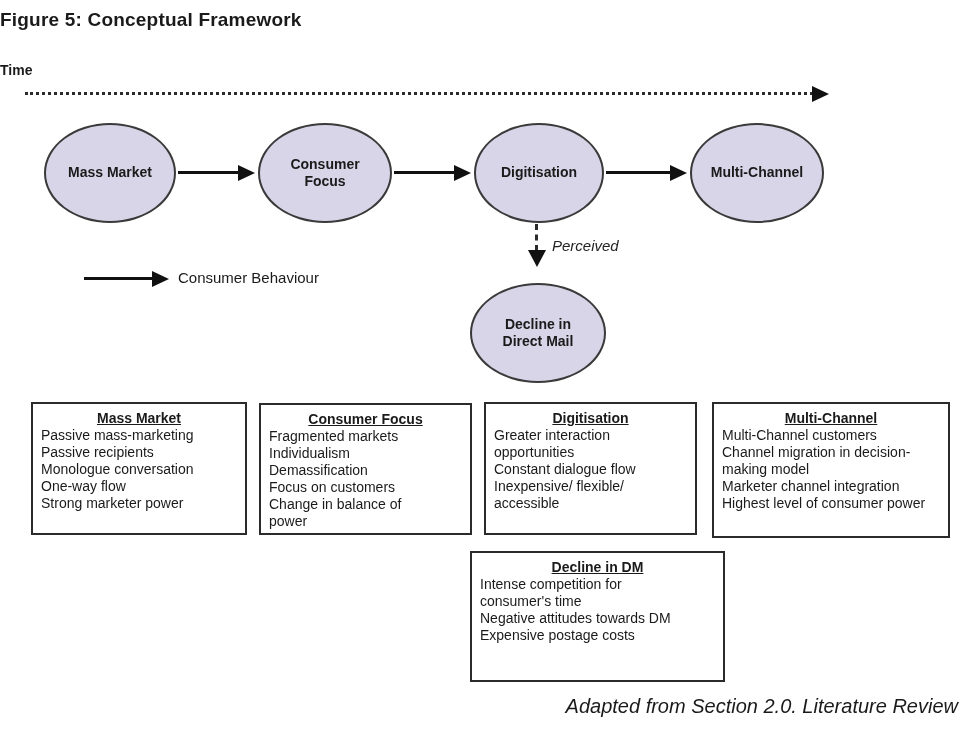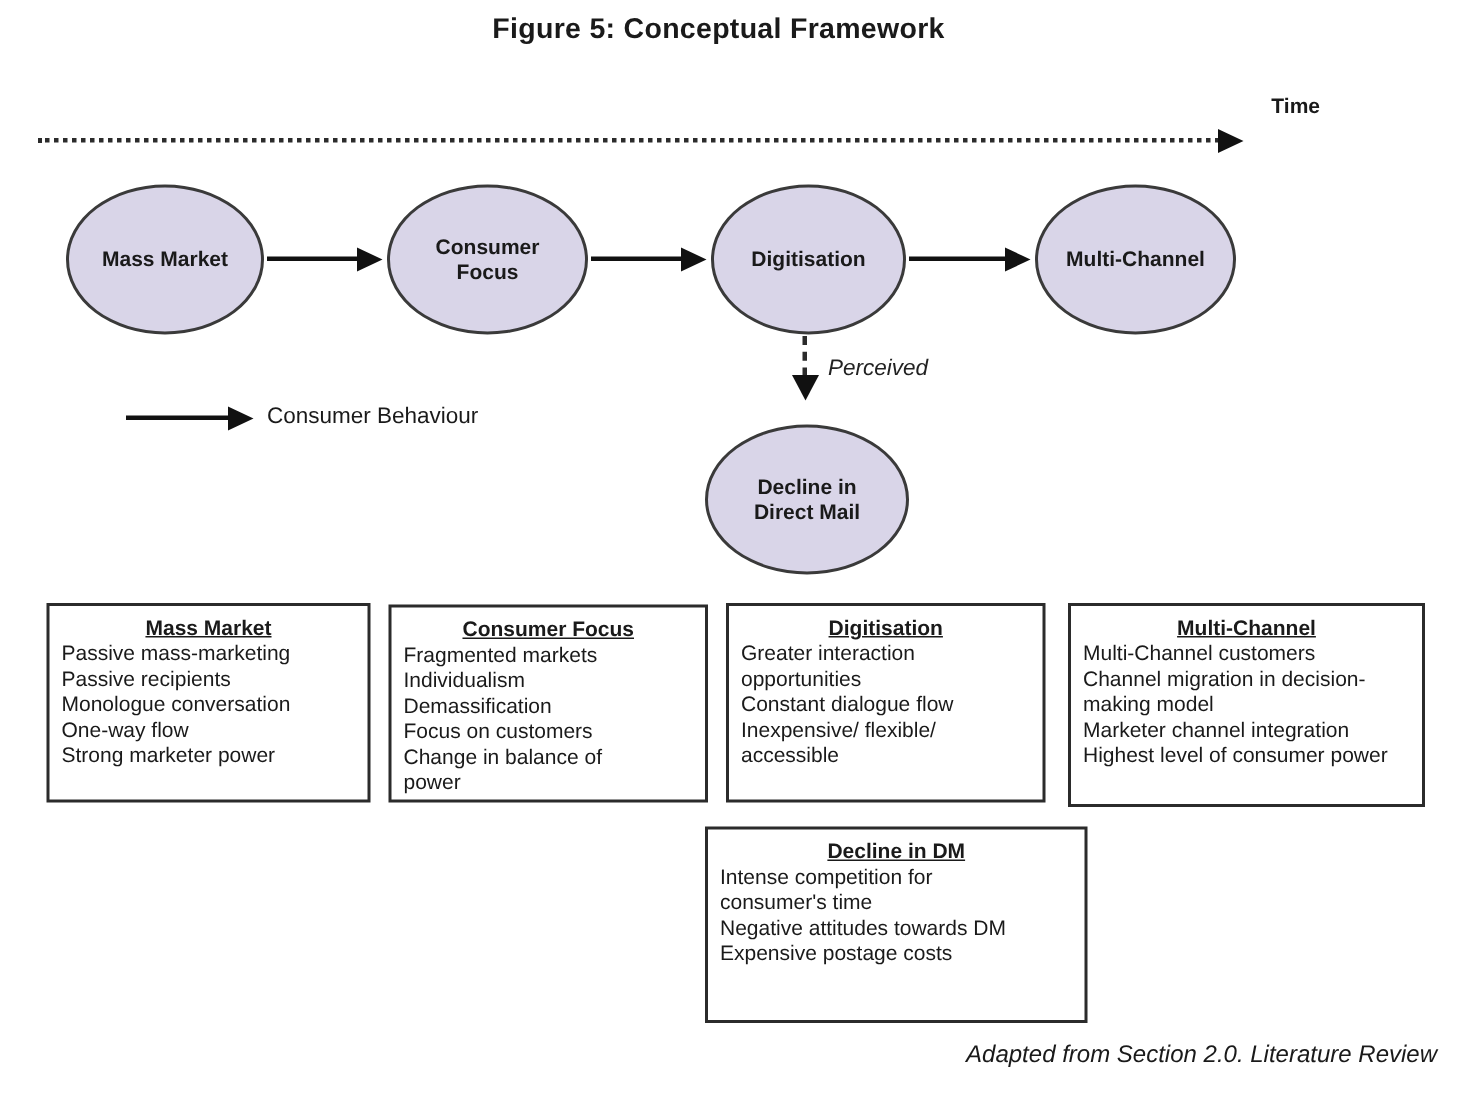--- a/index.html
+++ b/index.html
@@ -8,28 +8,27 @@
     width:974px;height:738px;
     background:#ffffff;
     font-family:"Liberation Sans", sans-serif;
     color:#1a1a1a;
     overflow:hidden;
   }
   .abs{position:absolute;}
 
   .fig-title{
     top:9px;left:0;width:958px;
-    text-align:center;
     font-size:19px;font-weight:bold;
     letter-spacing:0.2px;
   }
 
   .time-label{
     top:62px;left:0;width:880px;
-    text-align:right;
+    text-align:left;
     font-size:14px;font-weight:bold;
   }
   .time-line{
     left:25px;top:92px;width:788px;height:0;
     border-top:3px dotted #2b2b2b;
   }
   .head-right{
     width:0;height:0;
     border-top:8px solid transparent;
     border-bottom:8px solid transparent;
@@ -100,21 +99,21 @@
   .box-3{left:484px;top:402px;width:213px;height:133px;}
   .box-4{left:712px;top:402px;width:238px;height:136px;}
   .box-decline{left:470px;top:551px;width:255px;height:131px;}
   .box-2 .dbox-items{max-width:172px;}
   .box-4 .dbox-items{max-width:206px;}
   .box-decline .dbox-items{max-width:204px;}
 
   .caption{
     right:16px;top:695px;
     font-style:italic;
-    font-size:16px;
+    font-size:20px;
   }
 </style>
 </head>
 <body>
 
 <div class="stage">
 
   <div class="abs fig-title">Figure 5: Conceptual Framework</div>
 
   <div class="abs time-label">Time</div>

